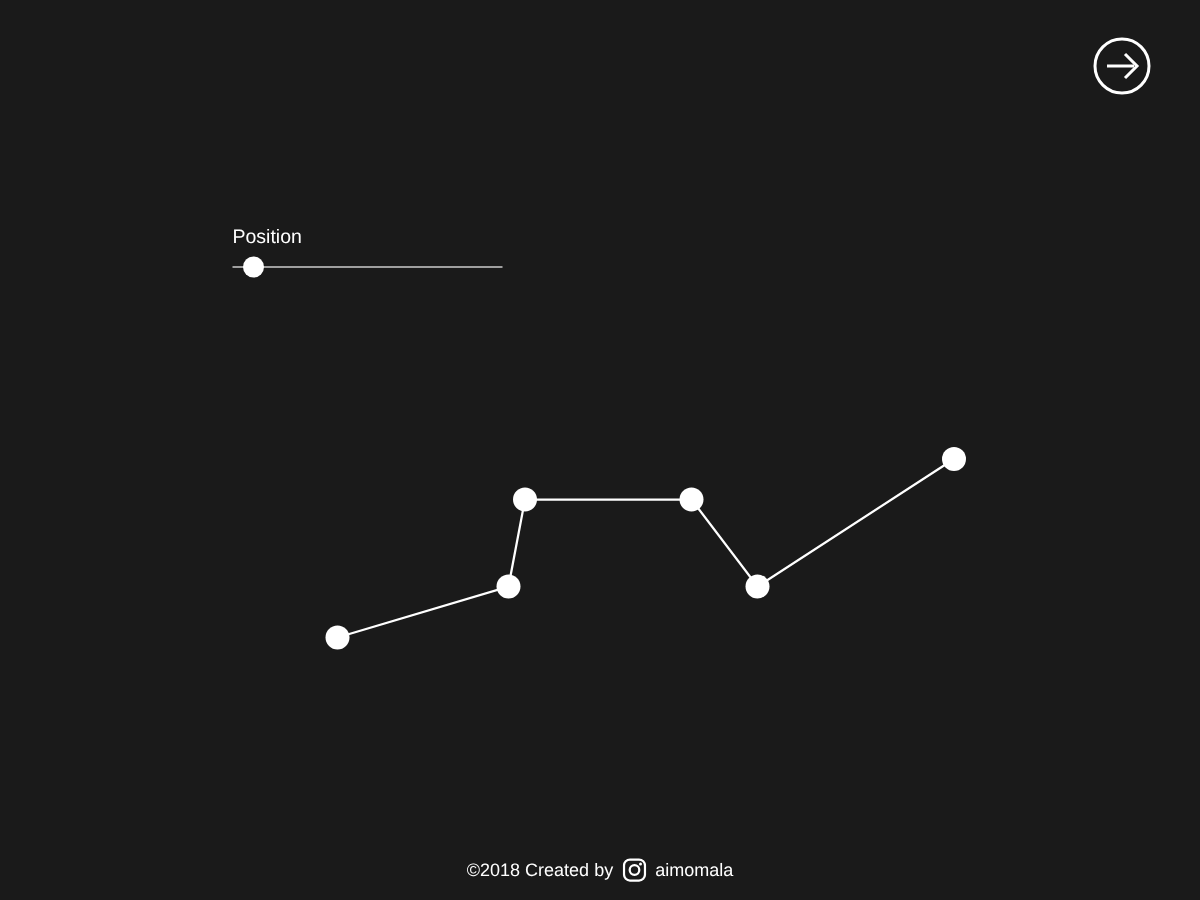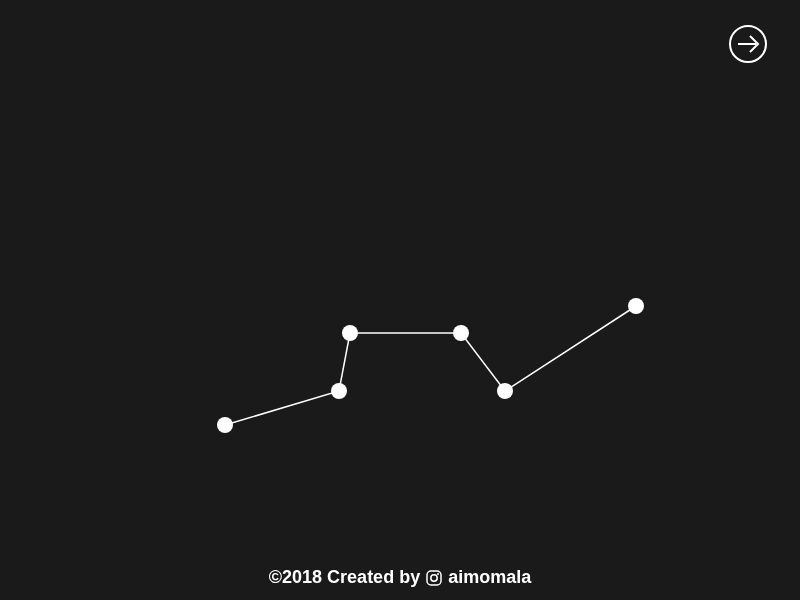--- a/index.html
+++ b/index.html
@@ -62,45 +62,51 @@
     position: absolute;
     left: 0;
     top: 0;
   }
   .footer {
     position: absolute;
     bottom: 12px;
     left: 0;
     width: 100%;
     text-align: center;
-    font-size: 18px;
+    font-size: 12px;
     display: flex;
     align-items: center;
     justify-content: center;
     gap: 6px;
-    font-weight: bold;
   }
   .footer .ig-icon {
     width: 16px;
     height: 16px;
     display: inline-block;
   }
 </style>
 </head>
 <body>
 
 <div class="next-btn">
   <svg viewBox="0 0 40 40" width="40" height="40">
     <circle cx="20" cy="20" r="18" fill="none" stroke="#fff" stroke-width="2"></circle>
     <line x1="10" y1="20" x2="28" y2="20" stroke="#fff" stroke-width="2"></line>
     <polyline points="22,12 30,20 22,28" fill="none" stroke="#fff" stroke-width="2"></polyline>
   </svg>
 </div>
 
 <div class="controls">
+  <div class="slider-group">
+    <span class="slider-label">Position</span>
+    <div class="slider">
+      <div class="slider-track"></div>
+      <div class="slider-thumb" id="thumb-position" style="left: 8%;"></div>
+    </div>
+  </div>
 </div>
 
 <svg class="line-chart" id="chart-svg" width="800" height="600">
     <polyline points="225,425 339,391 350,333 461,333 505,391 636,306" fill="none" stroke="#fff" stroke-width="1.5"></polyline>
     <circle cx="225" cy="425" r="8" fill="#fff"></circle>
     <circle cx="339" cy="391" r="8" fill="#fff"></circle>
     <circle cx="350" cy="333" r="8" fill="#fff"></circle>
     <circle cx="461" cy="333" r="8" fill="#fff"></circle>
     <circle cx="505" cy="391" r="8" fill="#fff"></circle>
     <circle cx="636" cy="306" r="8" fill="#fff"></circle>

